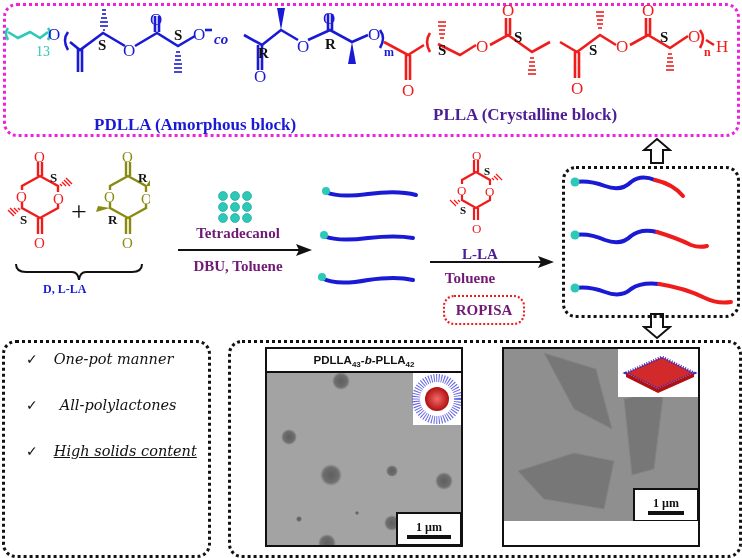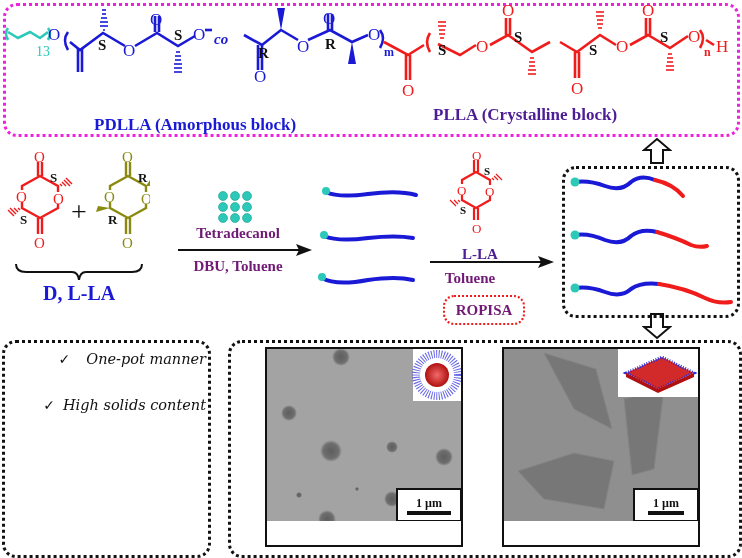--- a/index.html
+++ b/index.html
@@ -190,21 +190,21 @@
   <polygon points="146,36 150,30 152,36" fill="#8a8a10"></polygon>
   <polygon points="110,58 96,62 98,56" fill="#8a8a10"></polygon>
   <text x="138" y="32" font-size="13" font-weight="bold" fill="#111">R</text>
   <text x="108" y="74" font-size="13" font-weight="bold" fill="#111">R</text>
 </svg>
 <div class="abs" style="left:71px; top:196px; font-size:28px; color:#111;">+</div>
 
 <svg class="abs" style="left:14px; top:262px;" width="130" height="22">
   <path d="M2,2 Q2,10 12,10 L58,10 Q64,10 65,18 Q66,10 72,10 L118,10 Q128,10 128,2" stroke="#111" stroke-width="2" fill="none"></path>
 </svg>
-<div class="abs lbl-blue" style="left:43px; top:282px; font-size:20px;">D, L-LA</div>
+<div class="abs lbl-blue" style="left:43px; top:282px; font-size:12px;">D, L-LA</div>
 
 <svg class="abs" style="left:217px; top:190px;" width="40" height="34">
   <g fill="#2cc9b8" stroke="#1a9a8c" stroke-width="0.6">
     <circle cx="6" cy="6" r="4.5"></circle>
       <circle cx="18" cy="6" r="4.5"></circle>
       <circle cx="30" cy="6" r="4.5"></circle>
     <circle cx="6" cy="17" r="4.5"></circle>
       <circle cx="18" cy="17" r="4.5"></circle>
       <circle cx="30" cy="17" r="4.5"></circle>
     <circle cx="6" cy="28" r="4.5"></circle>
@@ -278,34 +278,41 @@
     <path d="M94,114 Q120,118 140,128 Q152,134 166,132" stroke="#f01c1c"></path>
   </g>
   <g fill="#2cc9b8">
       <circle cx="10" cy="12" r="4.5"></circle>
       <circle cx="10" cy="65" r="4.5"></circle>
       <circle cx="10" cy="118" r="4.5"></circle>
     </g>
 </svg>
 
 <div class="abs box-black" style="left:2px; top:340px; width:203px; height:212px;"></div>
-<div class="abs" style="left:26px; top:350px; width:180px;text-align:right;">
+<div class="abs" style="left:26px; top:350px; width:180px;">
   <div style="height:46px;">
     <span class="check">✓</span>
     <span class="feature" style="margin-left:12px;">One-pot manner</span>
   </div>
   <div style="height:46px;">
     <span class="check">✓</span>
-    <span class="feature" style="margin-left:4px;">High solids content</span>
+    <span class="feature" style="margin-left:18px;">All-polylactones</span>
+  </div>
+  <div style="height:46px;">
+    <span class="check">✓</span>
+    <span class="feature" style="margin-left:12px;text-decoration:underline;">High solids content</span>
   </div>
 </div>
 
 <div class="abs box-black" style="left:228px; top:340px; width:508px; height:212px;"></div>
 
 <div class="abs tem-panel" style="left:265px; top:347px; width:194px; height:196px;">
+  <div class="tem-title">
+    <span>PDLLA</span><sub>43</sub><i>-b-</i><span>PLLA</span><sub>42</sub>
+  </div>
   <svg width="194" height="172" style="display:block;">
     <rect width="194" height="172" fill="#a3a3a3"></rect>
     <defs>
       <radialGradient id="dotg">
           <stop offset="0" stop-color="#5e5e5e"></stop>
           <stop offset="0.7" stop-color="#6e6e6e"></stop>
           <stop offset="1" stop-color="#a3a3a3"></stop>
         </radialGradient>
       <radialGradient id="core">
           <stop offset="0" stop-color="#f26a6a"></stop>

